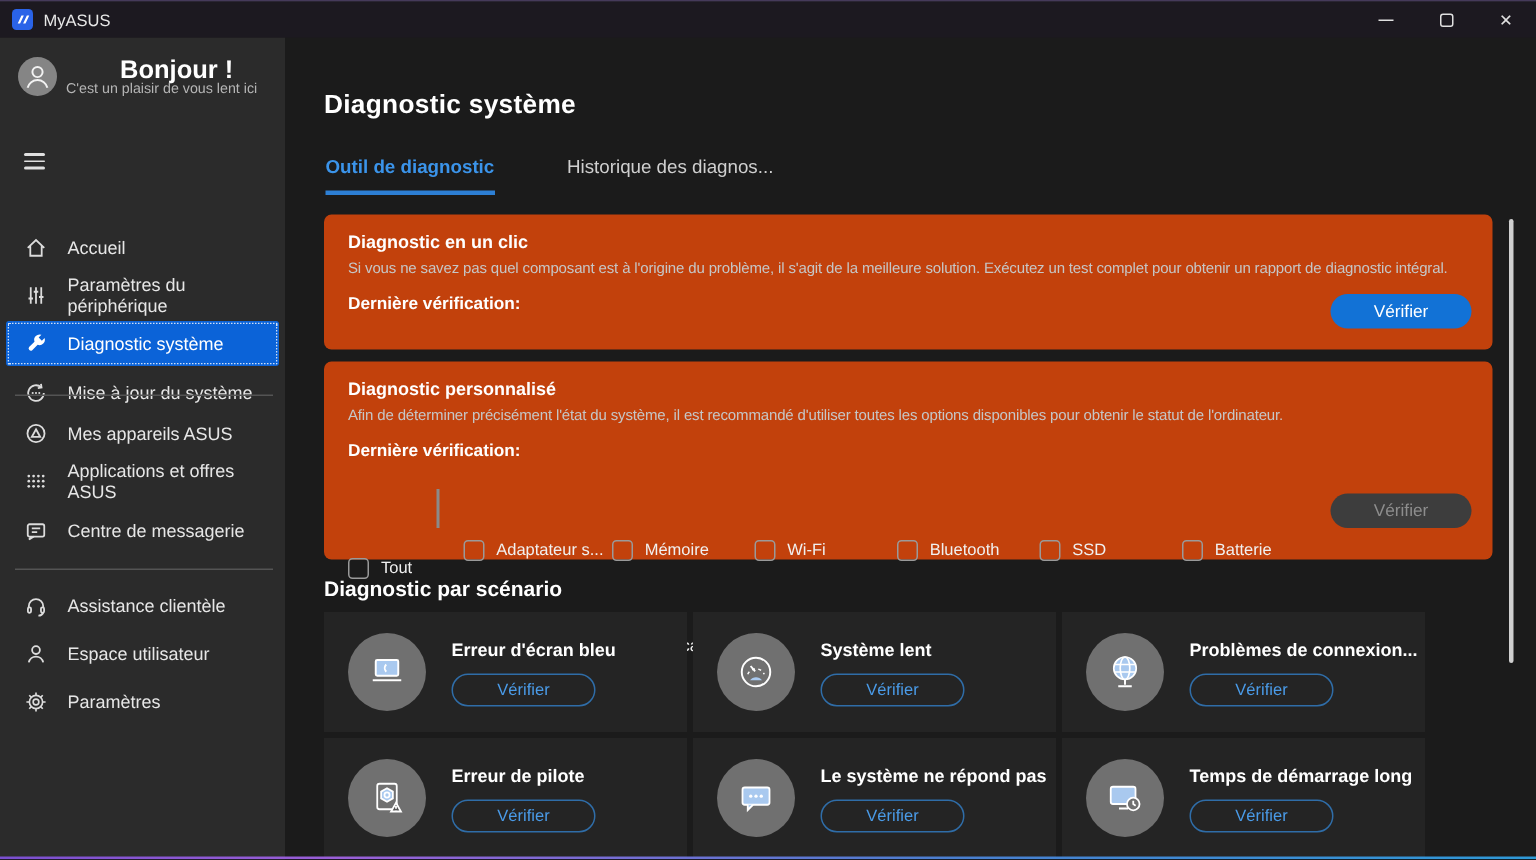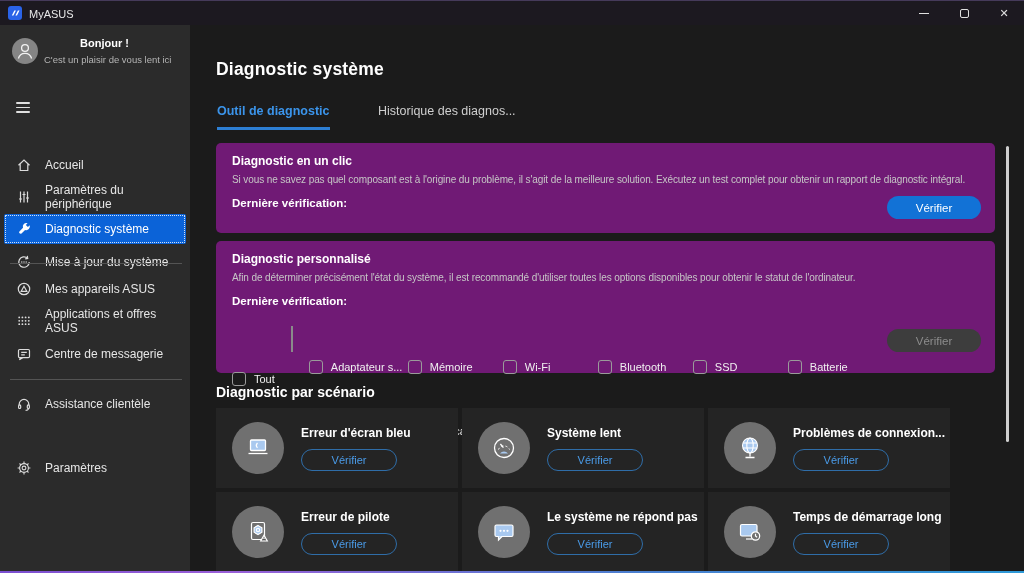--- a/index.html
+++ b/index.html
@@ -16,37 +16,37 @@
   }
   .titlebar-left { display:flex; align-items:flex-end; gap:7px; padding-left:8px; }
   .app-title { color:#e8e8e8; font-size:11px; }
   .win-controls { display:flex; height:24px; }
   .win-btn { width:40px; height:24px; display:flex; align-items:center; justify-content:center; color:#e0e0e0; font-size:11px; cursor:default; }
   .min-glyph { width:10px; height:1px; background:#e0e0e0; display:block; }
   .max-glyph { width:9px; height:9px; border:1px solid #e0e0e0; border-radius:2px; display:block; }
   
   .sidebar { position:absolute; top:24px; left:0; width:190px; height:549px; background:#2b2b2b; }
   .avatar { position:absolute; left:12px; top:13px; }
-  .greeting { position:absolute; left:44px; top:12px; color:#fff; font-size:11px; font-weight:bold;padding-left:36px; }
+  .greeting { position:absolute; left:44px; top:12px; color:#fff; font-size:17px; font-weight:bold;padding-left:36px; }
   .greeting-sub { position:absolute; left:44px; top:29px; color:#b5b5b5; font-size:9.5px; }
   .hamburger { position:absolute; left:16px; top:77px; width:14px; display:flex; flex-direction:column; gap:3px; }
   .hamburger span { height:1.6px; background:#e0e0e0; border-radius:1px; }
   .nav-item {
     position:absolute; left:4px; width:182px; height:30px;
     display:flex; align-items:center; gap:13px; padding-left:12px;
     color:#e6e6e6; font-size:12px; border-radius:2px; cursor:default;
   }
   .nav-item.active { background:#0b63d8; outline:1px dotted #cfe0f8; outline-offset:-2px; color:#fff; }
   .nav-icon { width:16px; height:16px; flex:0 0 16px; display:flex; }
   .side-divider { position:absolute; left:10px; width:172px; height:1px; background:#545454; }
   
   .page-title { position:absolute; left:216px; top:58px; color:#fff; font-size:17.5px; font-weight:bold; letter-spacing:.2px; }
   .tab { position:absolute; top:103px; font-size:12.5px; padding-bottom:9px; color:#cfcfcf; cursor:default; }
   .tab.active { color:#3b94ea; font-weight:bold; border-bottom:3px solid #2d7fd4; }
-  .card { position:absolute; left:216px; width:779px; background:#701a75; border-radius:5px; }
+  .card { position:absolute; left:216px; width:779px; background:#c2410c; border-radius:5px; }
   .card-title { position:absolute; left:16px; top:11px; color:#fff; font-size:12px; font-weight:bold; }
   .card-desc { position:absolute; left:16px; top:31px; width:740px; color:#c6c6c6; font-size:10px; letter-spacing:-0.1px; white-space:nowrap; overflow:hidden; }
   .last-check { position:absolute; left:16px; color:#fff; font-size:11.5px; font-weight:bold; }
   .btn-primary {
     position:absolute; right:14px; width:94px; height:23px; border:none; border-radius:12px;
     background:#1272d6; color:#fff; font-size:11.5px; font-family:inherit; cursor:pointer;
   }
   .btn-disabled { background:#3d3d3d; color:#8d8d8d; cursor:default; }
   
   .cb-zone { position:absolute; left:16px; top:74px; display:flex; align-items:flex-start; }
@@ -205,20 +205,29 @@
       <span class="nav-icon">
           <svg width="16" height="16" viewBox="0 0 16 16" fill="none" stroke="#dcdcdc" stroke-width="1.2">
             <path d="M3.2 9.2 v-1 a4.8 4.8 0 0 1 9.6 0 v1"></path>
             <rect x="2.6" y="8.9" width="2.1" height="3.6" rx="1"></rect>
             <rect x="11.3" y="8.9" width="2.1" height="3.6" rx="1"></rect>
             <path d="M12.8 12.5 a3.4 3.4 0 0 1 -3.2 1.9"></path>
           </svg>
         </span>
       <span>Assistance clientèle</span>
     </div>
+    <div class="nav-item" style="top:396px">
+      <span class="nav-icon">
+          <svg width="16" height="16" viewBox="0 0 16 16" fill="none" stroke="#dcdcdc" stroke-width="1.2">
+            <circle cx="8" cy="5.4" r="2.6"></circle>
+            <path d="M3.2 13.6 a4.9 4.9 0 0 1 9.6 0"></path>
+          </svg>
+        </span>
+      <span>Espace utilisateur</span>
+    </div>
     <div class="nav-item" style="top:428px">
       <span class="nav-icon">
           <svg width="16" height="16" viewBox="0 0 16 16" fill="none" stroke="#dcdcdc" stroke-width="1.1">
             <circle cx="8" cy="8" r="1.9"></circle>
             <circle cx="8" cy="8" r="4.4"></circle>
             <path d="M8 1.6 v2 M8 12.4 v2 M1.6 8 h2 M12.4 8 h2 M3.5 3.5 l1.4 1.4 M11.1 11.1 l1.4 1.4 M12.5 3.5 l-1.4 1.4 M4.9 11.1 l-1.4 1.4"></path>
           </svg>
         </span>
       <span>Paramètres</span>
     </div>

